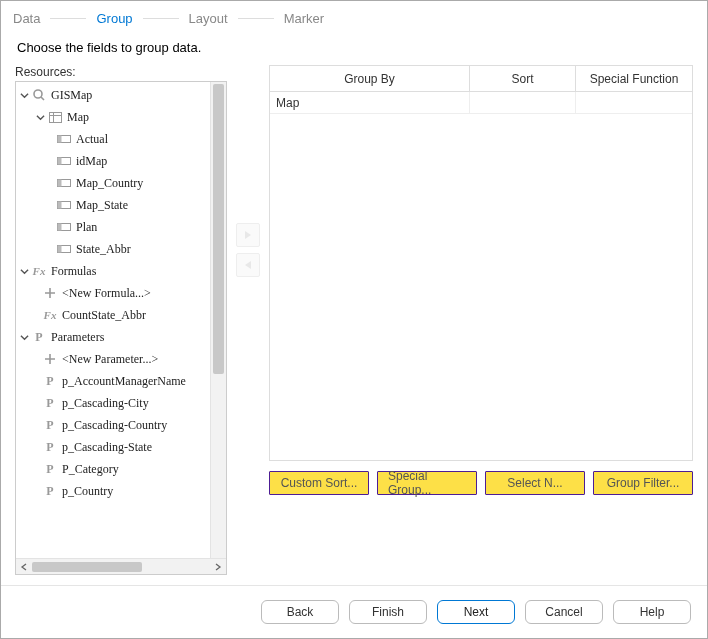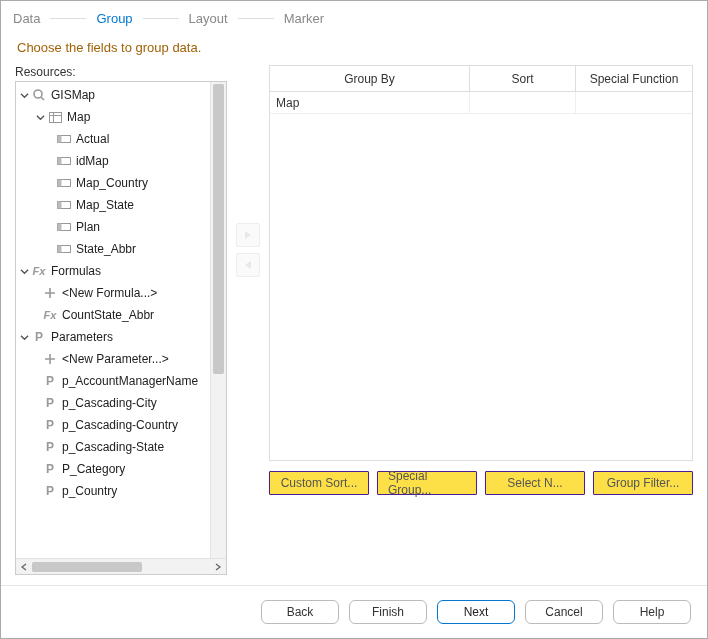--- a/index.html
+++ b/index.html
@@ -6,27 +6,27 @@
   body { font-family: "Segoe UI", Tahoma, sans-serif; font-size: 12px; background: #fff; color: #333; }
   .window { width: 708px; height: 639px; border: 1px solid #aaa; display: flex; flex-direction: column; background: #fff; }
   .titlebar { display: flex; align-items: center; height: 30px; padding: 0 8px; border-bottom: 1px solid #e0e0e0; }
   .titlebar .icon { width: 16px; height: 16px; margin-right: 6px; display: flex; align-items: center; }
   .titlebar .title { flex: 1; font-size: 12px; font-weight: 600; color: #222; }
   .titlebar .close { width: 20px; height: 20px; display: flex; align-items: center; justify-content: center; cursor: pointer; }
   .steps { display: flex; align-items: center; padding: 10px 12px; gap: 4px; }
   .step { font-size: 13px; color: #888; cursor: pointer; }
   .step.active { color: #0078d4; font-weight: 500; }
   .step-sep { flex: 0 0 36px; height: 1px; background: #ddd; margin: 0 6px; }
-  .subtitle { padding: 4px 16px 10px; color: #a16207; font-size: 13px; }
+  .subtitle { padding: 4px 16px 10px; color: #000000; font-size: 13px; }
   .content { flex: 1; display: flex; padding: 0 14px 10px 14px; gap: 8px; overflow: hidden; }
   .left { width: 232px; display: flex; flex-direction: column; }
   .resources-label { font-size: 12px; margin-bottom: 2px; color: #333; }
   .tree-wrap { flex: 1; border: 1px solid #ccc; display: flex; flex-direction: column; overflow: hidden; }
   .tree { flex: 1; overflow: hidden; position: relative; display: flex; }
-  .tree-body { flex: 1; overflow: hidden; padding: 2px 0; }
+  .tree-body { flex: 1; overflow: hidden; padding: 2px 0; font-family: Liberation Serif, serif; }
   .tree-row { display: flex; align-items: center; height: 22px; white-space: nowrap; cursor: pointer; }
   .tree-row .tw { display:inline-flex; width:12px; height:12px; align-items:center; justify-content:center; color:#555; margin-right:1px;}
   .tree-row .ic { display:inline-flex; width:16px; height:16px; align-items:center; justify-content:center; margin-right:4px; color:#888;}
   .tree-row .lbl { color:#222; font-size:12px; }
   .vscroll { width: 16px; background:#f2f2f2; border-left:1px solid #e3e3e3; position:relative;}
   .vscroll .thumb { position:absolute; left:2px; right:2px; top:2px; height:290px; background:#c8c8c8; border-radius:2px;}
   .hscroll { height: 16px; background:#f2f2f2; border-top:1px solid #e3e3e3; display:flex; align-items:center; justify-content:space-between; padding:0 2px;}
   .hscroll .arrow { width:12px; height:12px; display:flex; align-items:center; justify-content:center; color:#666; cursor:pointer;}
   .hscroll .thumb { flex:0 0 110px; height:10px; background:#c8c8c8; border-radius:2px; margin:0 2px;}
   .hscroll .track { flex:1; height:10px; }

